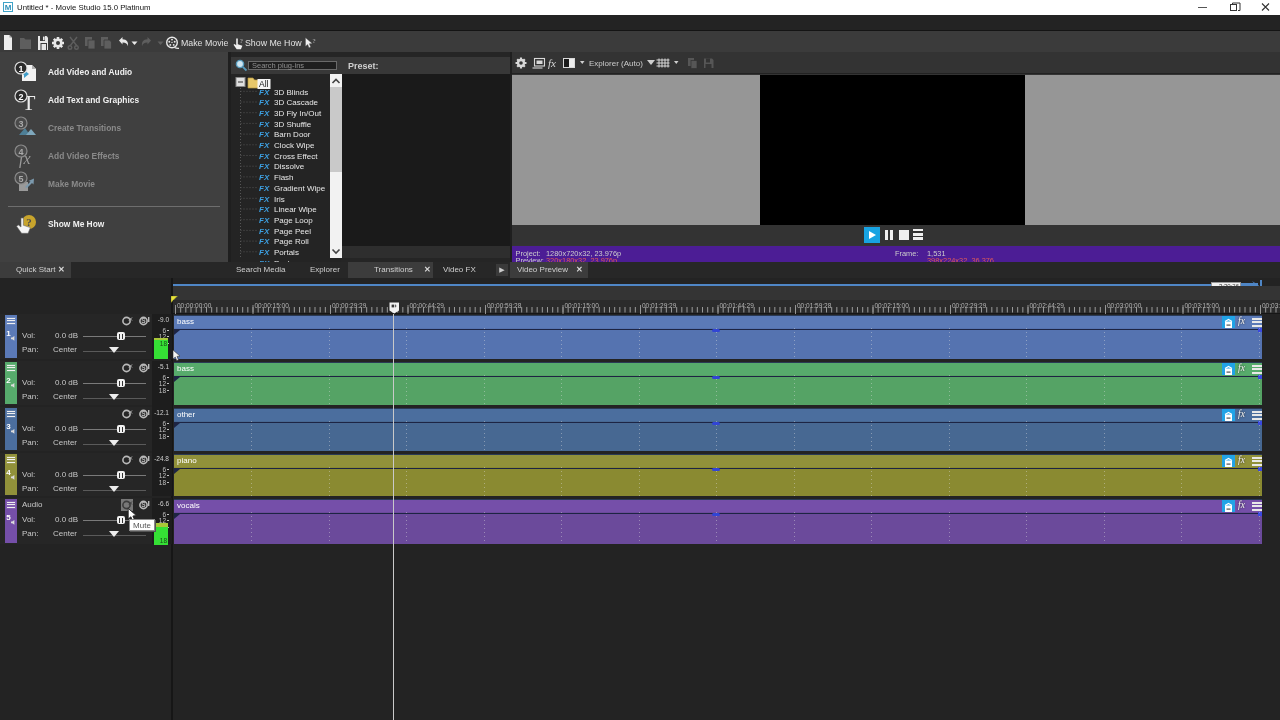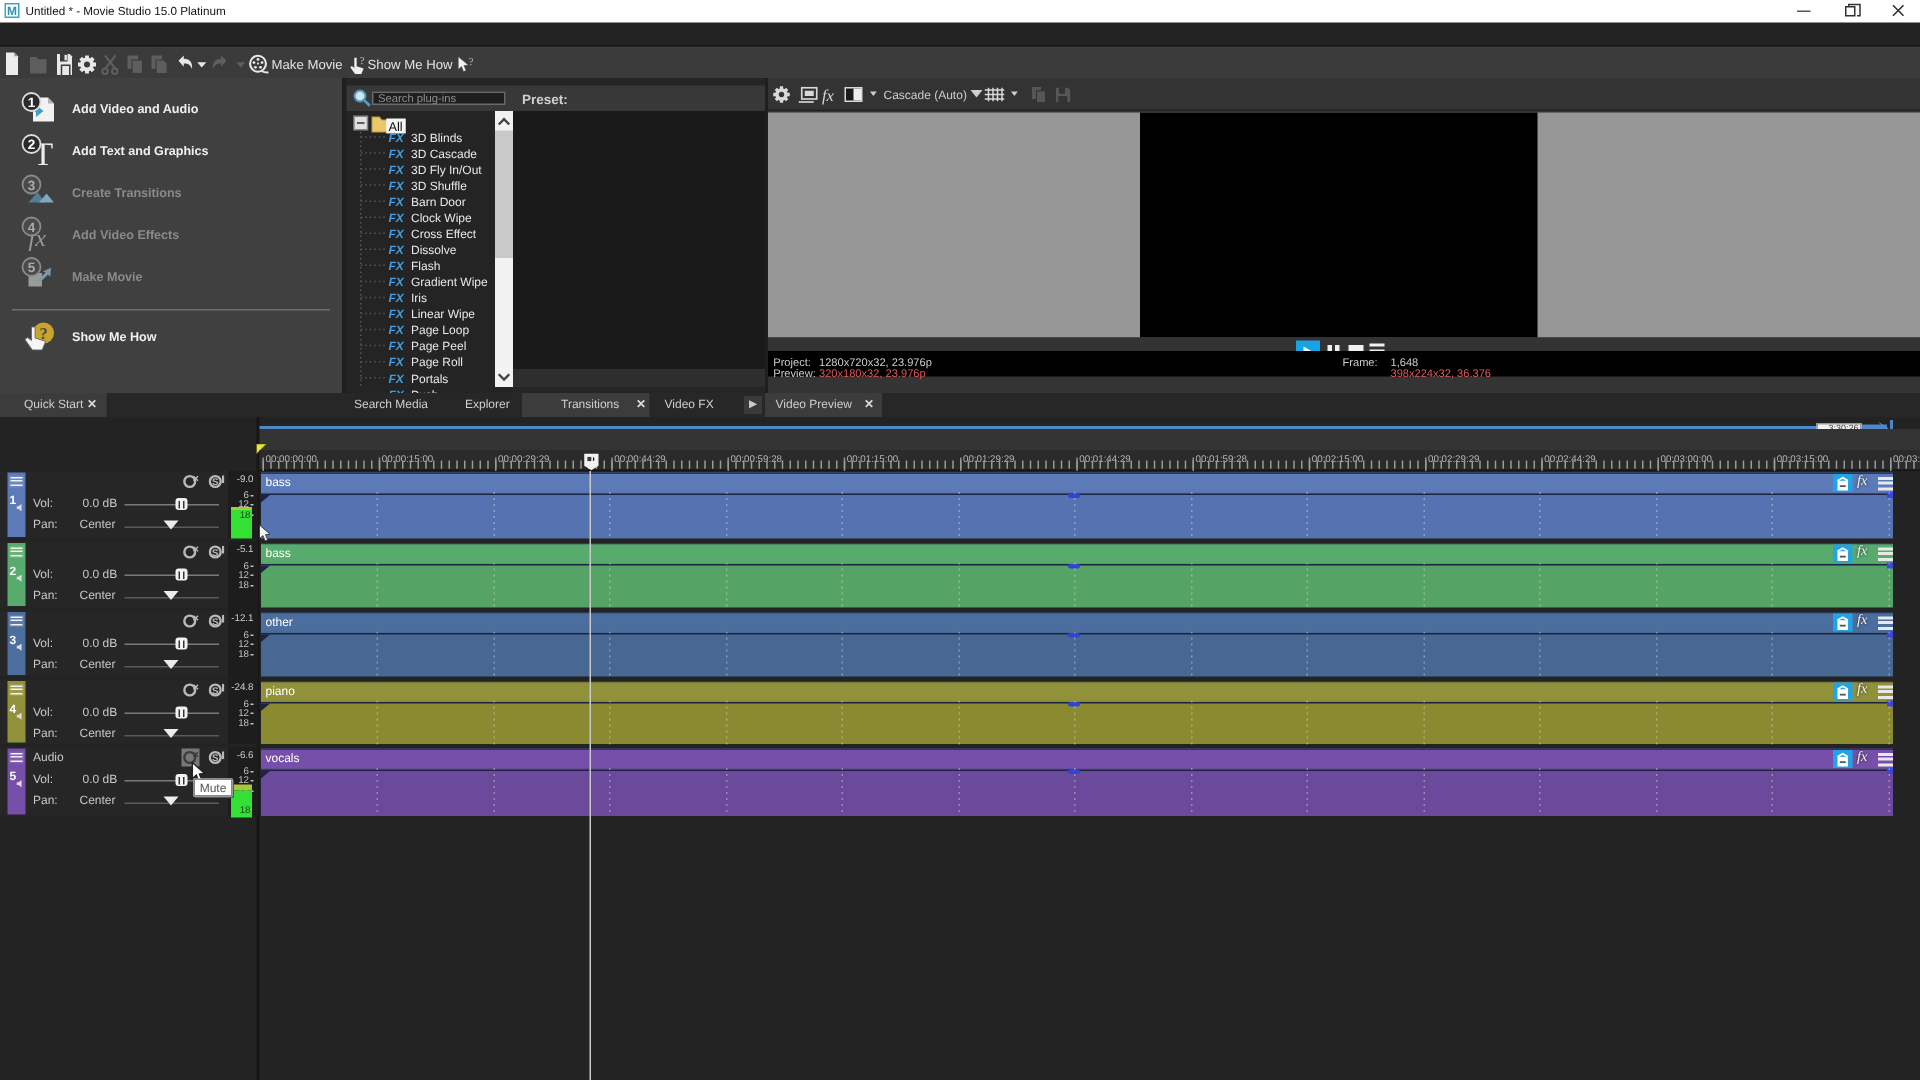--- a/index.html
+++ b/index.html
@@ -308,48 +308,48 @@
         <g fill="#565656">
             <rect x="176" y="6" width="6" height="8"></rect>
             <rect x="179" y="8.5" width="6" height="8" stroke="#333" stroke-width="0.7"></rect>
           </g>
         <g fill="#565656">
             <path d="M192 6.5 h8 l1.5 1.5 v8 h-9.5 Z"></path>
             <rect x="194" y="6.5" width="4" height="4" fill="#333"></rect>
             <rect x="193.5" y="12" width="6" height="4.5" fill="#333"></rect>
           </g>
       </svg>
-      <div class="abs" style="left:77px;top:6.5px;font-size:8px;color:#cccccc;">Cascade (Auto)</div>
+      <div class="abs" style="left:77px;top:6.5px;font-size:8px;color:#cccccc;">Explorer (Auto)</div>
       <div class="abs" style="left:135px;top:8px;width:0;height:0;border-left:4px solid transparent;border-right:4px solid transparent;border-top:5px solid #cfcfcf;"></div>
 
       <div class="abs" style="left:0;top:23px;width:768px;height:150px;background:#969696;"></div>
 
       <div class="abs" style="left:248px;top:23px;width:265px;height:150px;background:#000;"></div>
 
       <div class="abs" style="left:0;top:173px;width:768px;height:20px;background:#333333;">
         <div class="abs" style="left:352px;top:2px;width:16px;height:16px;background:#18a3e2;">
           <div class="abs" style="left:5px;top:3.5px;width:0;height:0;border-left:7px solid #fff;border-top:4.5px solid transparent;border-bottom:4.5px solid transparent;"></div>
         </div>
         <div class="abs" style="left:373px;top:5px;width:3px;height:10px;background:#f0f0f0;"></div>
         <div class="abs" style="left:378px;top:5px;width:3px;height:10px;background:#f0f0f0;"></div>
         <div class="abs" style="left:387px;top:5px;width:10px;height:10px;background:#f0f0f0;"></div>
         <div class="abs" style="left:401px;top:4px;width:10px;height:12px;">
           <div class="abs" style="left:0;top:0;width:10px;height:2.4px;background:#f0f0f0;"></div>
           <div class="abs" style="left:0;top:4.2px;width:10px;height:2.4px;background:#f0f0f0;"></div>
           <div class="abs" style="left:0;top:8.4px;width:10px;height:2.4px;background:#f0f0f0;"></div>
         </div>
       </div>
 
-      <div class="abs" style="left:0;top:182px;width:768px;height:17px;background:#000000;font-size:7.4px;color:#cdcdcd;">
+      <div class="abs" style="left:0;top:194px;width:768px;height:17px;background:#4c1d95;font-size:7.4px;color:#cdcdcd;">
         <span class="abs" style="left:3.5px;top:2.5px;">Project:</span>
           <span class="abs" style="left:34px;top:2.5px;">1280x720x32, 23.976p</span>
         <span class="abs" style="left:3.5px;top:9.5px;">Preview:</span>
           <span class="abs" style="left:34px;top:9.5px;color:#e05a5a;">320x180x32, 23.976p</span>
         <span class="abs" style="left:383px;top:2.5px;">Frame:</span>
-          <span class="abs" style="left:415px;top:2.5px;">1,648</span>
+          <span class="abs" style="left:415px;top:2.5px;">1,531</span>
         <span class="abs" style="left:383px;top:9.5px;margin-top:48px;">Display:</span>
           <span class="abs" style="left:415px;top:9.5px;color:#e05a5a;">398x224x32, 36.376</span>
       </div>
     </div>
     <div class="abs" id="tabbar">
       <div class="abs tab" style="left:0;width:71px;background:#3c3c3c;">
           <span style="position:absolute;left:16px;top:3px;">Quick Start</span>
           <span class="abs tabx" style="left:58px;top:3px;">✕</span>
         </div>
       <div class="abs tab" style="left:229px;width:63px;">

